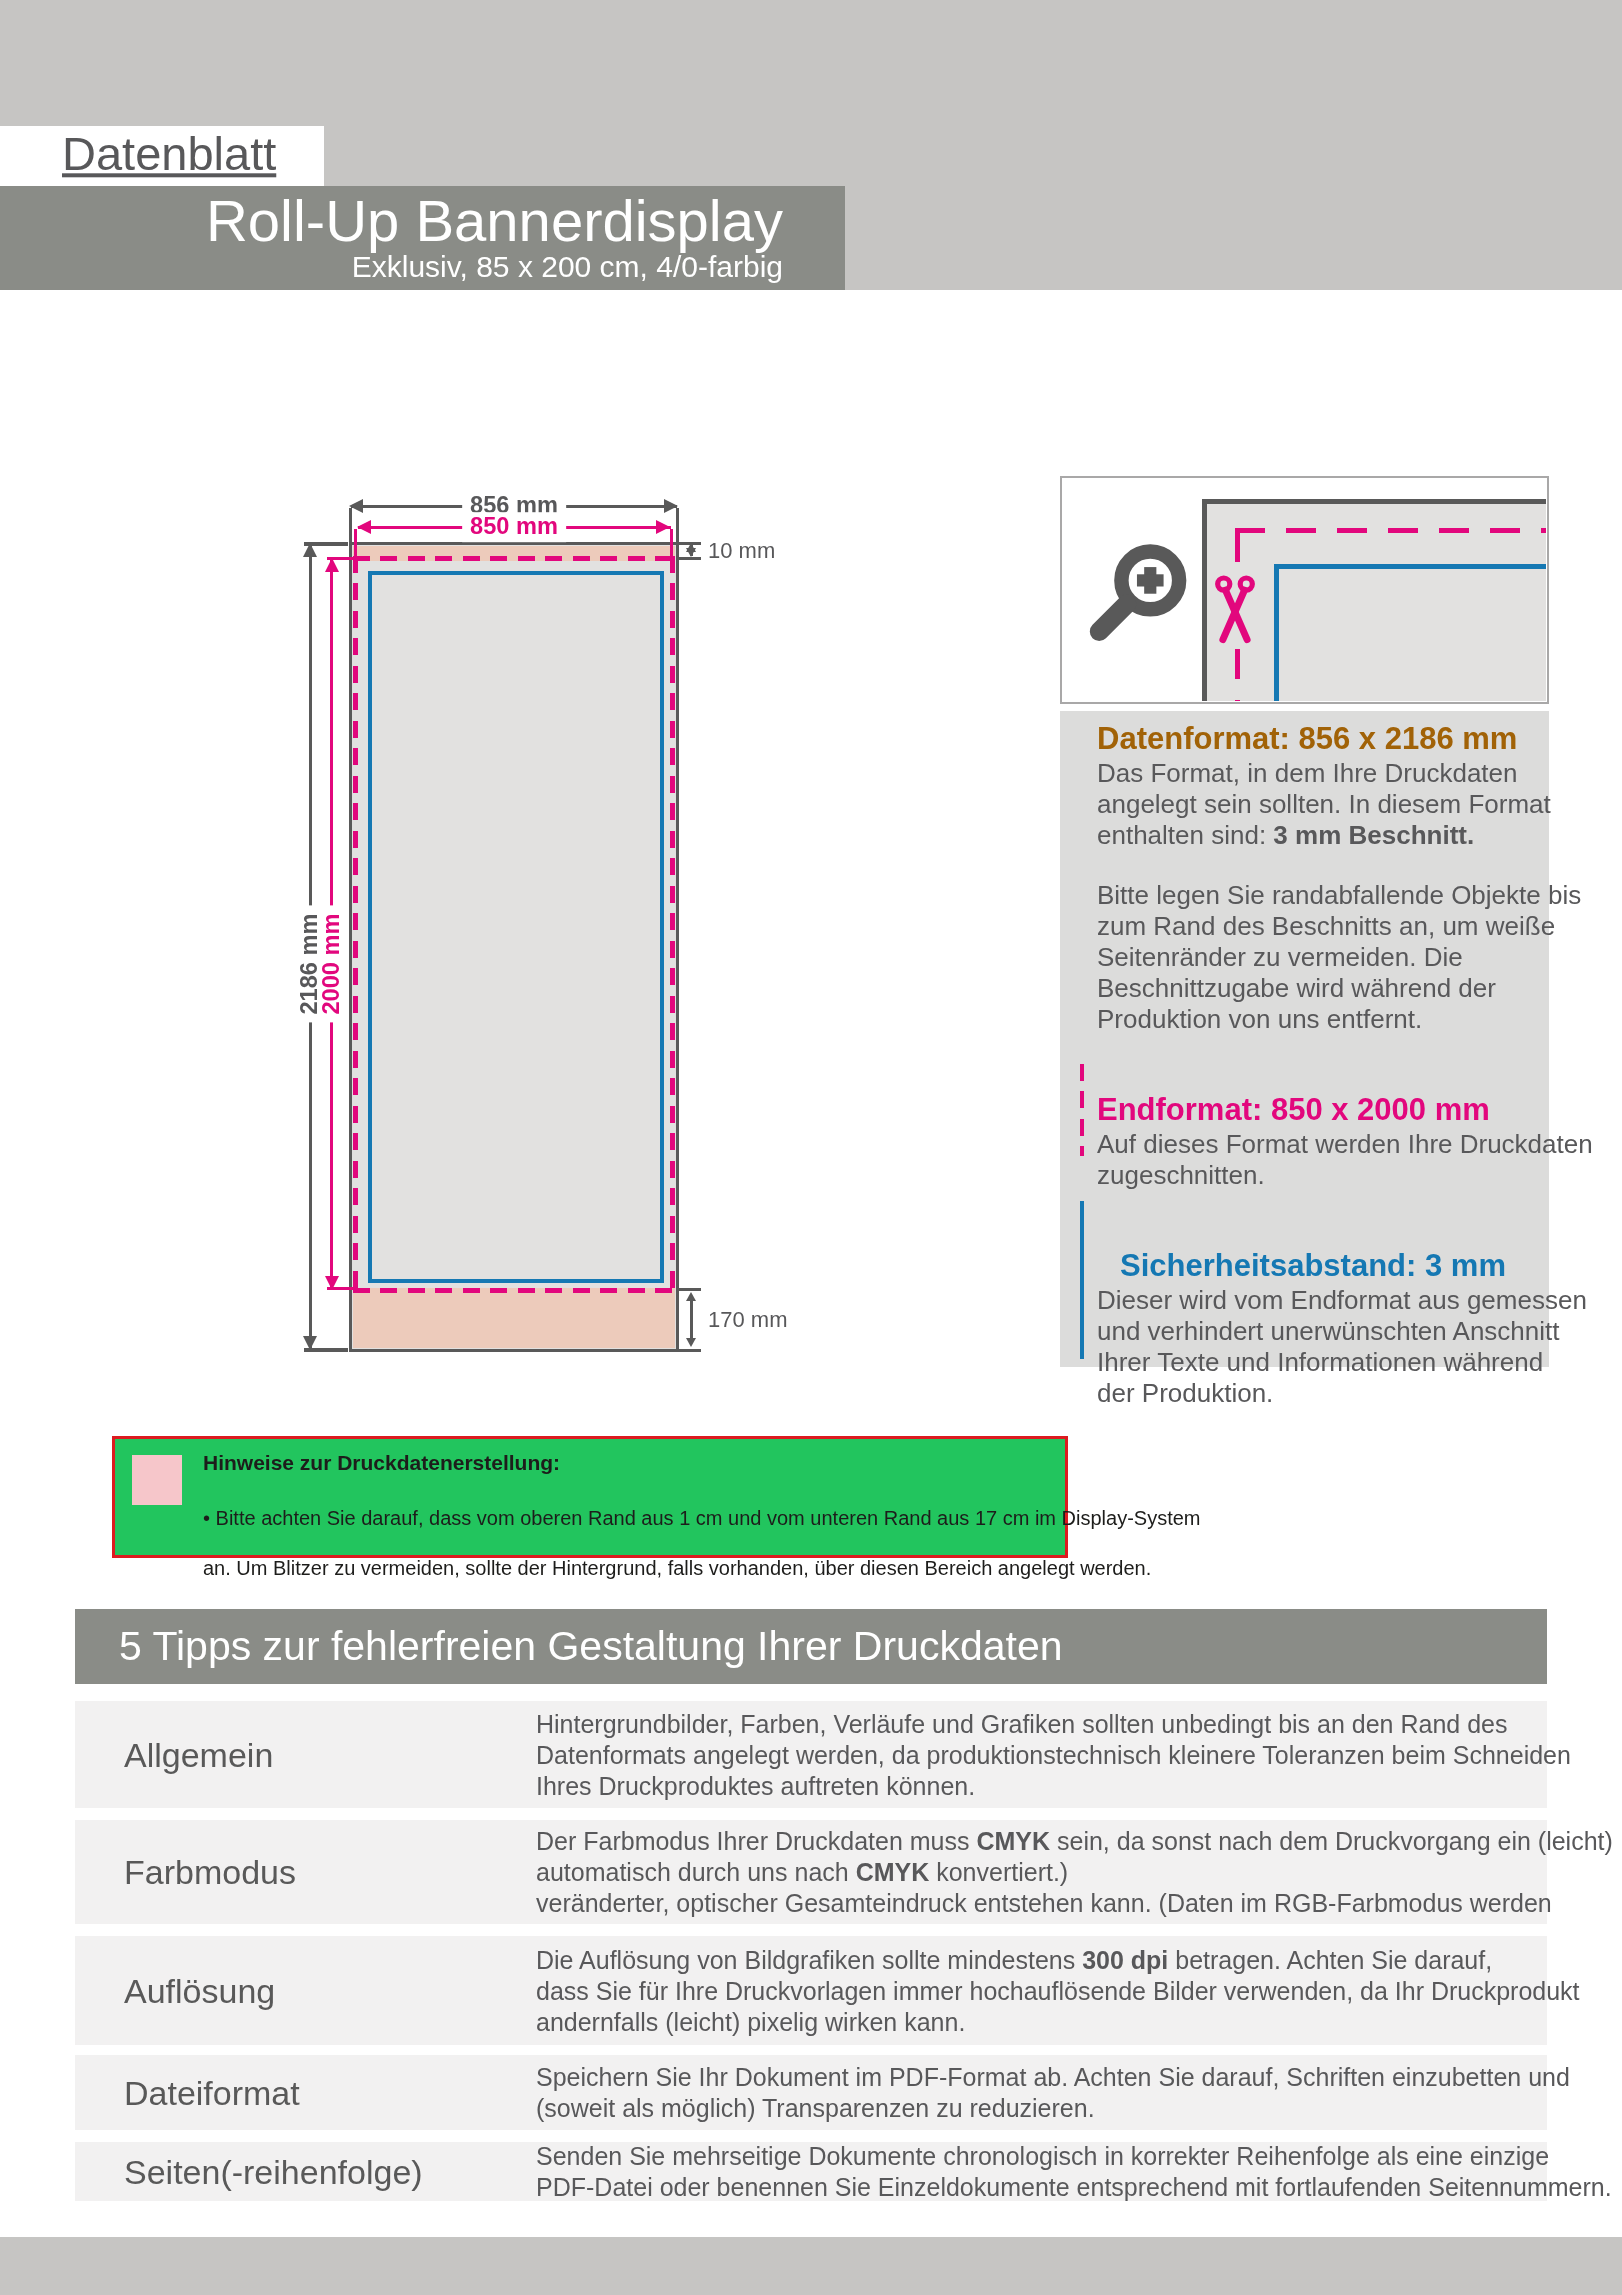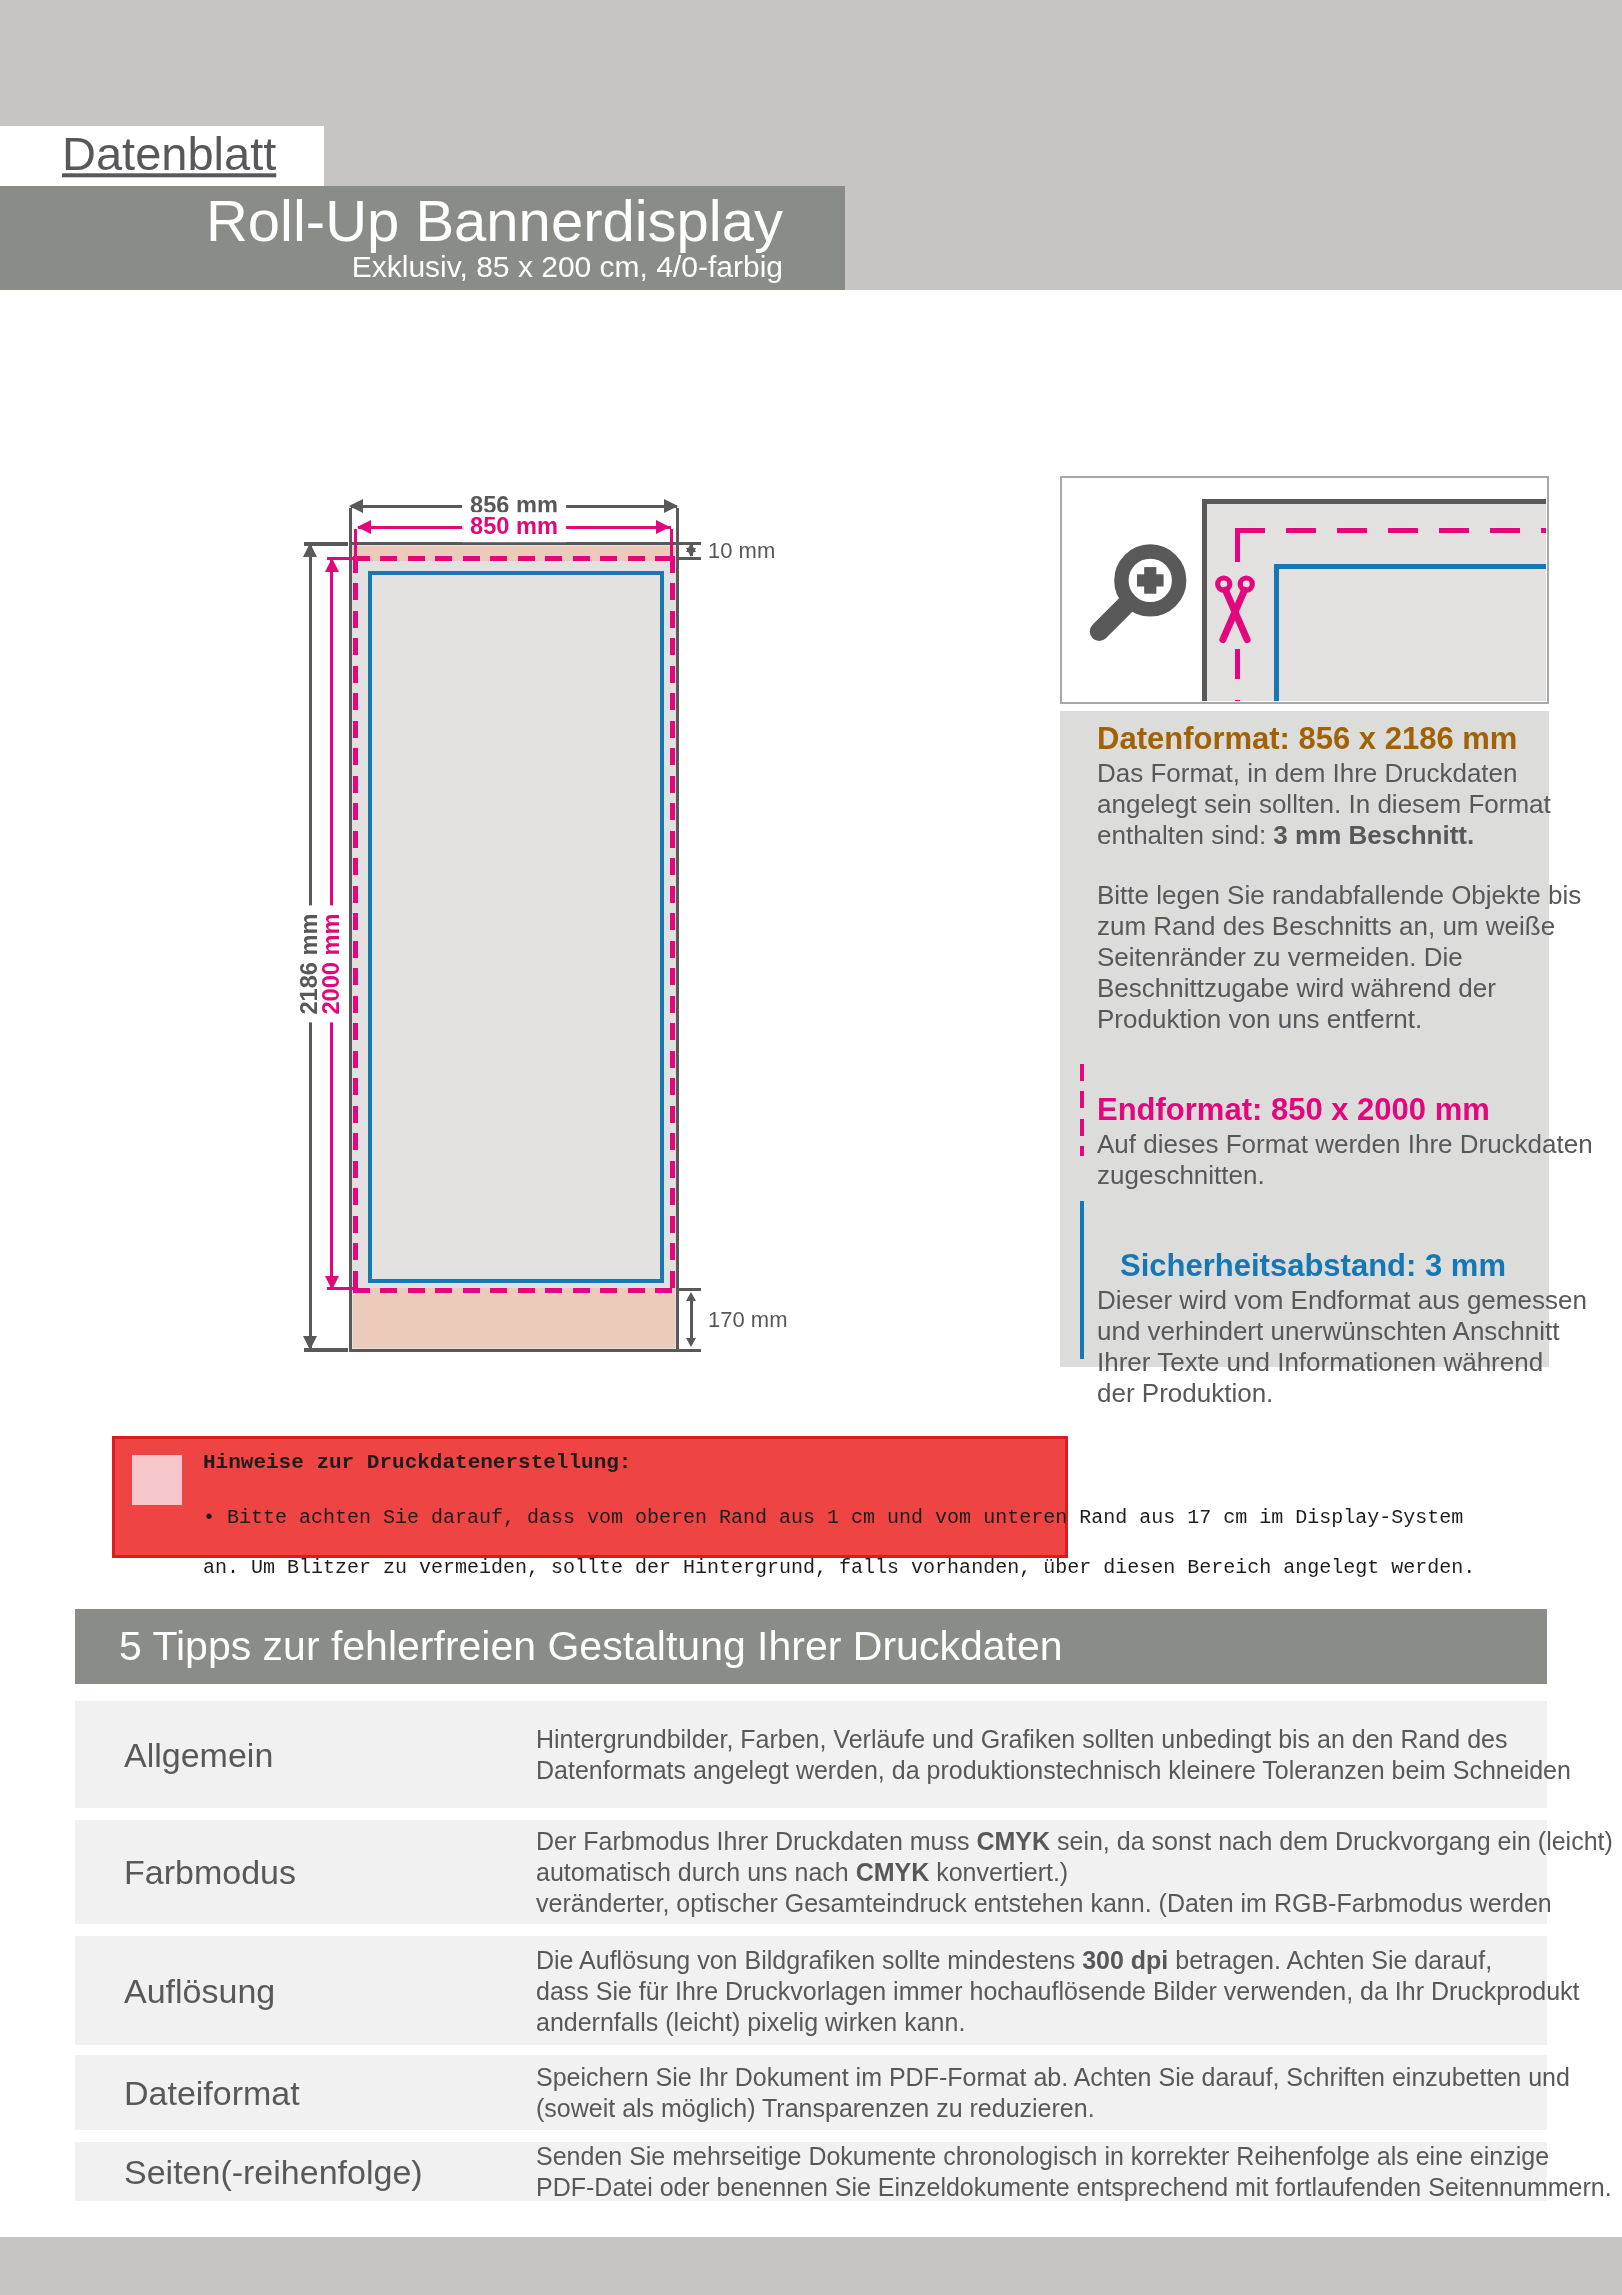--- a/index.html
+++ b/index.html
@@ -58,22 +58,22 @@
       border:2.6px solid #a9a8a8;box-sizing:border-box;overflow:hidden;}
   .panel{left:1060px;top:711px;width:489px;height:656px;background:#dcdcdb;}
   .panel .content{position:absolute;left:37px;top:9.2px;width:432px;}
   .ph{font-size:31px;font-weight:700;color:#a16207;line-height:38px;white-space:nowrap;}
   .ph.m{color:#e2077d;}
   .ph.b{color:#1578b3;text-align:center;}
   .pl{font-size:26px;color:#58585a;line-height:31px;white-space:nowrap;}
   .spacer44{height:29px;} .spacer84{height:56px;}
 
   
-  .hint-box{left:112px;top:1436px;width:956px;height:122px;background:#ef4444;
-      border:3.9px solid #dc1b20;box-sizing:border-box;font-family:Liberation Mono, monospace;}
+  .hint-box{left:112px;top:1436px;width:956px;height:122px;background:#22c55e;
+      border:3.9px solid #dc1b20;box-sizing:border-box;}
   .hint-swatch{left:17px;top:15.7px;width:50px;height:50px;background:#f6c6ca;}
   .hint-head{left:88px;top:11.8px;font-size:21px;font-weight:700;color:#1d1d1b;white-space:nowrap;}
   .hint-line{font-size:20px;color:#1d1d1b;line-height:24px;white-space:nowrap;margin-top:26px;}
 
   
   .tips-bar{left:75px;top:1609px;width:1472px;height:75px;background:#8a8c87;}
   .tips-bar span{position:absolute;left:44px;top:50%;transform:translateY(-52%);
       color:#fff;font-size:41px;white-space:nowrap;}
   .tip-row{left:75px;width:1472px;background:#f2f1f1;}
   .tip-label{position:absolute;left:49px;top:50%;transform:translateY(-50%);
@@ -211,20 +211,21 @@
 
   <div class="abs tips-bar">
     <span>5 Tipps zur fehlerfreien Gestaltung Ihrer Druckdaten</span>
   </div>
 
   <div class="abs tip-row" style="top:1701px;height:107px;">
     <div class="tip-label">Allgemein</div>
     <div class="tip-text">
       <div class="tl">Hintergrundbilder, Farben, Verläufe und Grafiken sollten unbedingt bis an den Rand des</div>
       <div class="tl">Datenformats angelegt werden, da produktionstechnisch kleinere Toleranzen beim Schneiden</div>
+      <div class="tl">Ihres Druckproduktes auftreten können.</div>
     </div>
   </div>
 
   <div class="abs tip-row" style="top:1820px;height:104px;">
     <div class="tip-label">Farbmodus</div>
     <div class="tip-text">
       <div class="tl"><span>Der Farbmodus Ihrer Druckdaten muss </span><span class="b">CMYK</span><span> sein, da sonst nach dem Druckvorgang ein (leicht)</span></div>
       <div class="tl"><span>automatisch durch uns nach </span><span class="b">CMYK</span><span> konvertiert.)</span></div>
       <div class="tl">veränderter, optischer Gesamteindruck entstehen kann. (Daten im RGB-Farbmodus werden</div>
     </div>

